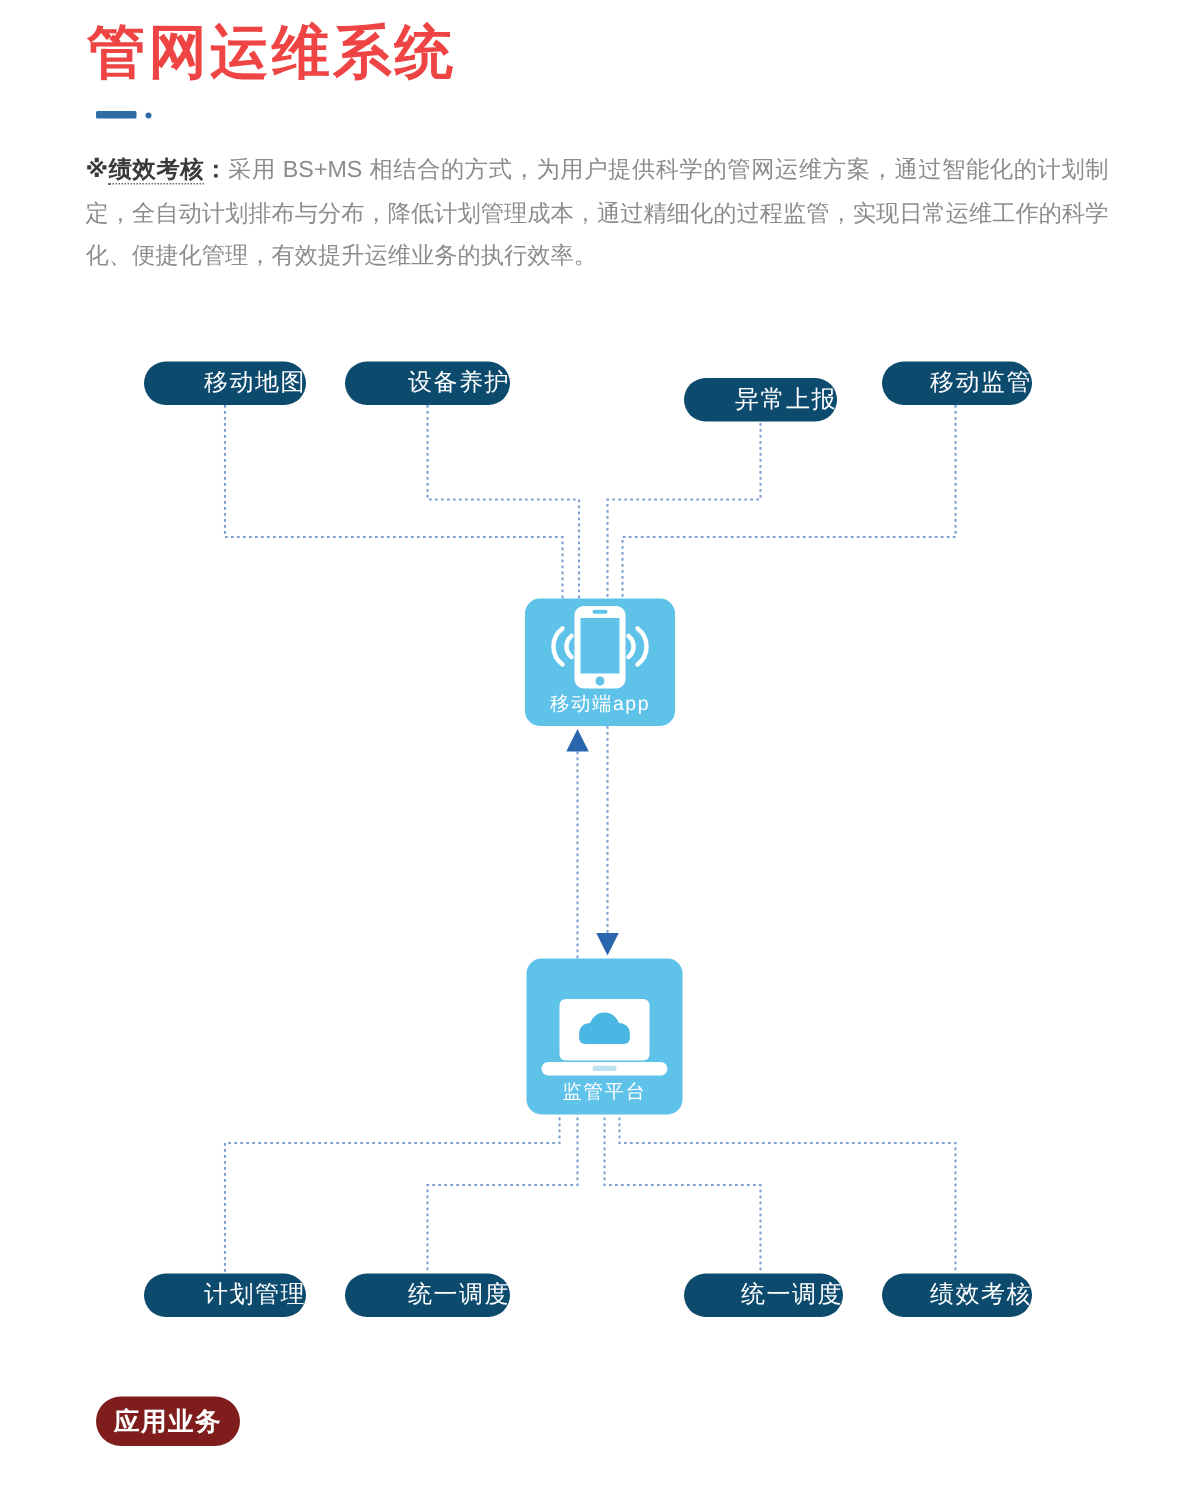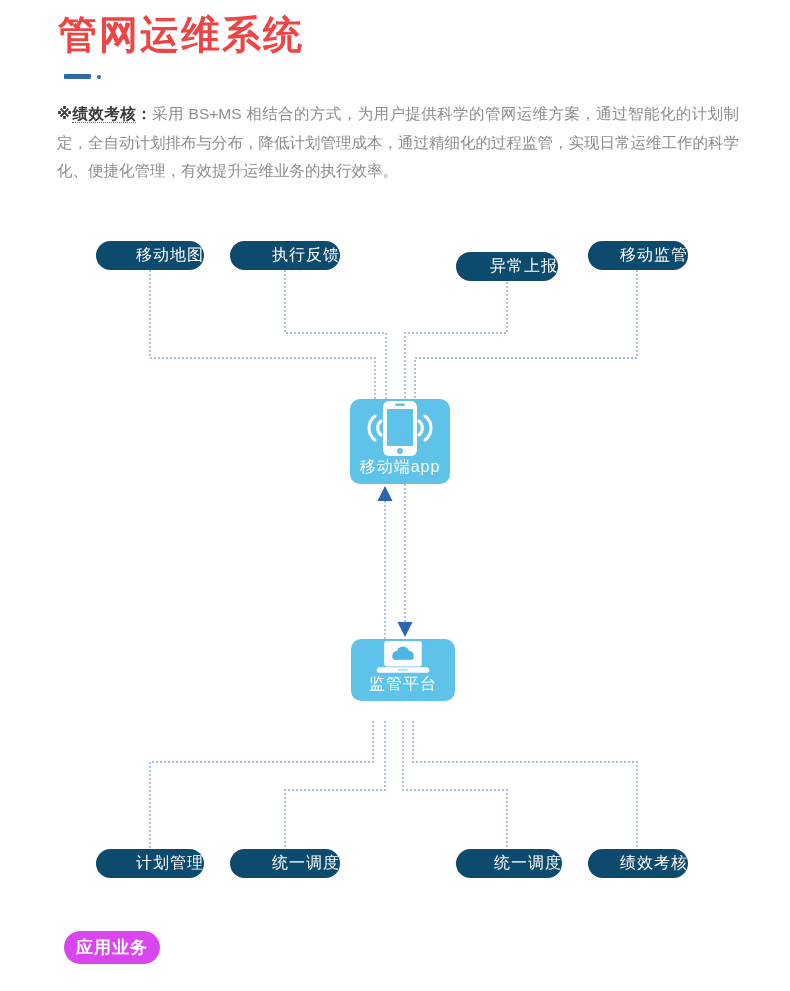--- a/index.html
+++ b/index.html
@@ -24,25 +24,25 @@
 
   .pill{
     position:absolute;height:29px;border-radius:15px;background:#0c4a6e;
     color:#ffffff;font-size:16px;display:flex;align-items:center;justify-content:flex-end;
     letter-spacing:1px;white-space:nowrap;
   }
   .node-box{
     position:absolute;background:#5fc2e9;border-radius:10px;
     display:flex;flex-direction:column;align-items:center;justify-content:flex-end;
   }
-  .node-label{color:#ffffff;font-size:16px;letter-spacing:1px;padding-bottom:6px;}
+  .node-label{color:#ffffff;font-size:13px;letter-spacing:1px;padding-bottom:6px;}
 
   .badge{
     position:absolute;left:64px;top:931px;width:96px;height:33px;border-radius:17px;
-    background:#d946ef;color:#ffffff;font-size:17px;font-weight:bold;letter-spacing:1px;
+    background:#7f1d1d;color:#ffffff;font-size:17px;font-weight:bold;letter-spacing:1px;
     display:flex;align-items:center;justify-content:center;
   }
   .footer-text{
     position:absolute;left:174px;top:936px;font-size:17px;color:#8c8c8c;letter-spacing:1px;
   }
 
   svg.connectors{position:absolute;left:0;top:0;pointer-events:none;}
   .box-icon{display:block;}
 </style>
 </head>
@@ -75,21 +75,21 @@
     <g fill="#2a66ad">
       <polygon points="385,486 377.5,501 392.5,501"></polygon>
       <polygon points="405,637 397.5,622 412.5,622"></polygon>
     </g>
   </svg>
 
   <div class="pill" style="left:96px;top:241px;width:108px;">
       <span>移动地图</span>
     </div>
   <div class="pill" style="left:230px;top:241px;width:110px;">
-      <span>执行反馈</span>
+      <span>设备养护</span>
     </div>
   <div class="pill" style="left:456px;top:236px;width:102px;margin-top:16px;">
       <span>异常上报</span>
     </div>
   <div class="pill" style="left:588px;top:241px;width:100px;">
       <span>移动监管</span>
     </div>
 
   <div class="node-box" style="left:350px;top:399px;width:100px;height:85px;">
     <svg class="box-icon" width="100" height="58" viewBox="0 0 100 58">
@@ -101,21 +101,21 @@
       </g>
       <rect x="33" y="2" width="34" height="55" rx="6" fill="#ffffff"></rect>
       <rect x="37" y="10" width="26" height="37" fill="#5fc2e9"></rect>
       <rect x="45" y="4.5" width="10" height="2.6" rx="1.3" fill="#5fc2e9"></rect>
       <circle cx="50" cy="52" r="3" fill="#5fc2e9"></circle>
     </svg>
     <div class="node-label">移动端app</div>
   </div>
 
 
-  <div class="node-box" style="left:351px;top:639px;width:104px;height:62px;">
+  <div class="node-box" style="left:351px;top:639px;width:104px;height:104px;">
     <svg class="box-icon" width="104" height="56" viewBox="0 0 104 56">
       <rect x="22" y="3" width="60" height="41" rx="4" fill="#ffffff"></rect>
       <g fill="#49b6e3">
         <circle cx="52" cy="22" r="10"></circle>
         <circle cx="42" cy="26" r="7"></circle>
         <circle cx="62" cy="26" r="7"></circle>
         <rect x="35" y="25" width="34" height="8" rx="4"></rect>
       </g>
       <rect x="10" y="45" width="84" height="9" rx="4.5" fill="#ffffff"></rect>
       <rect x="44" y="47.5" width="16" height="3.5" rx="1.7" fill="#bfe2f2"></rect>

